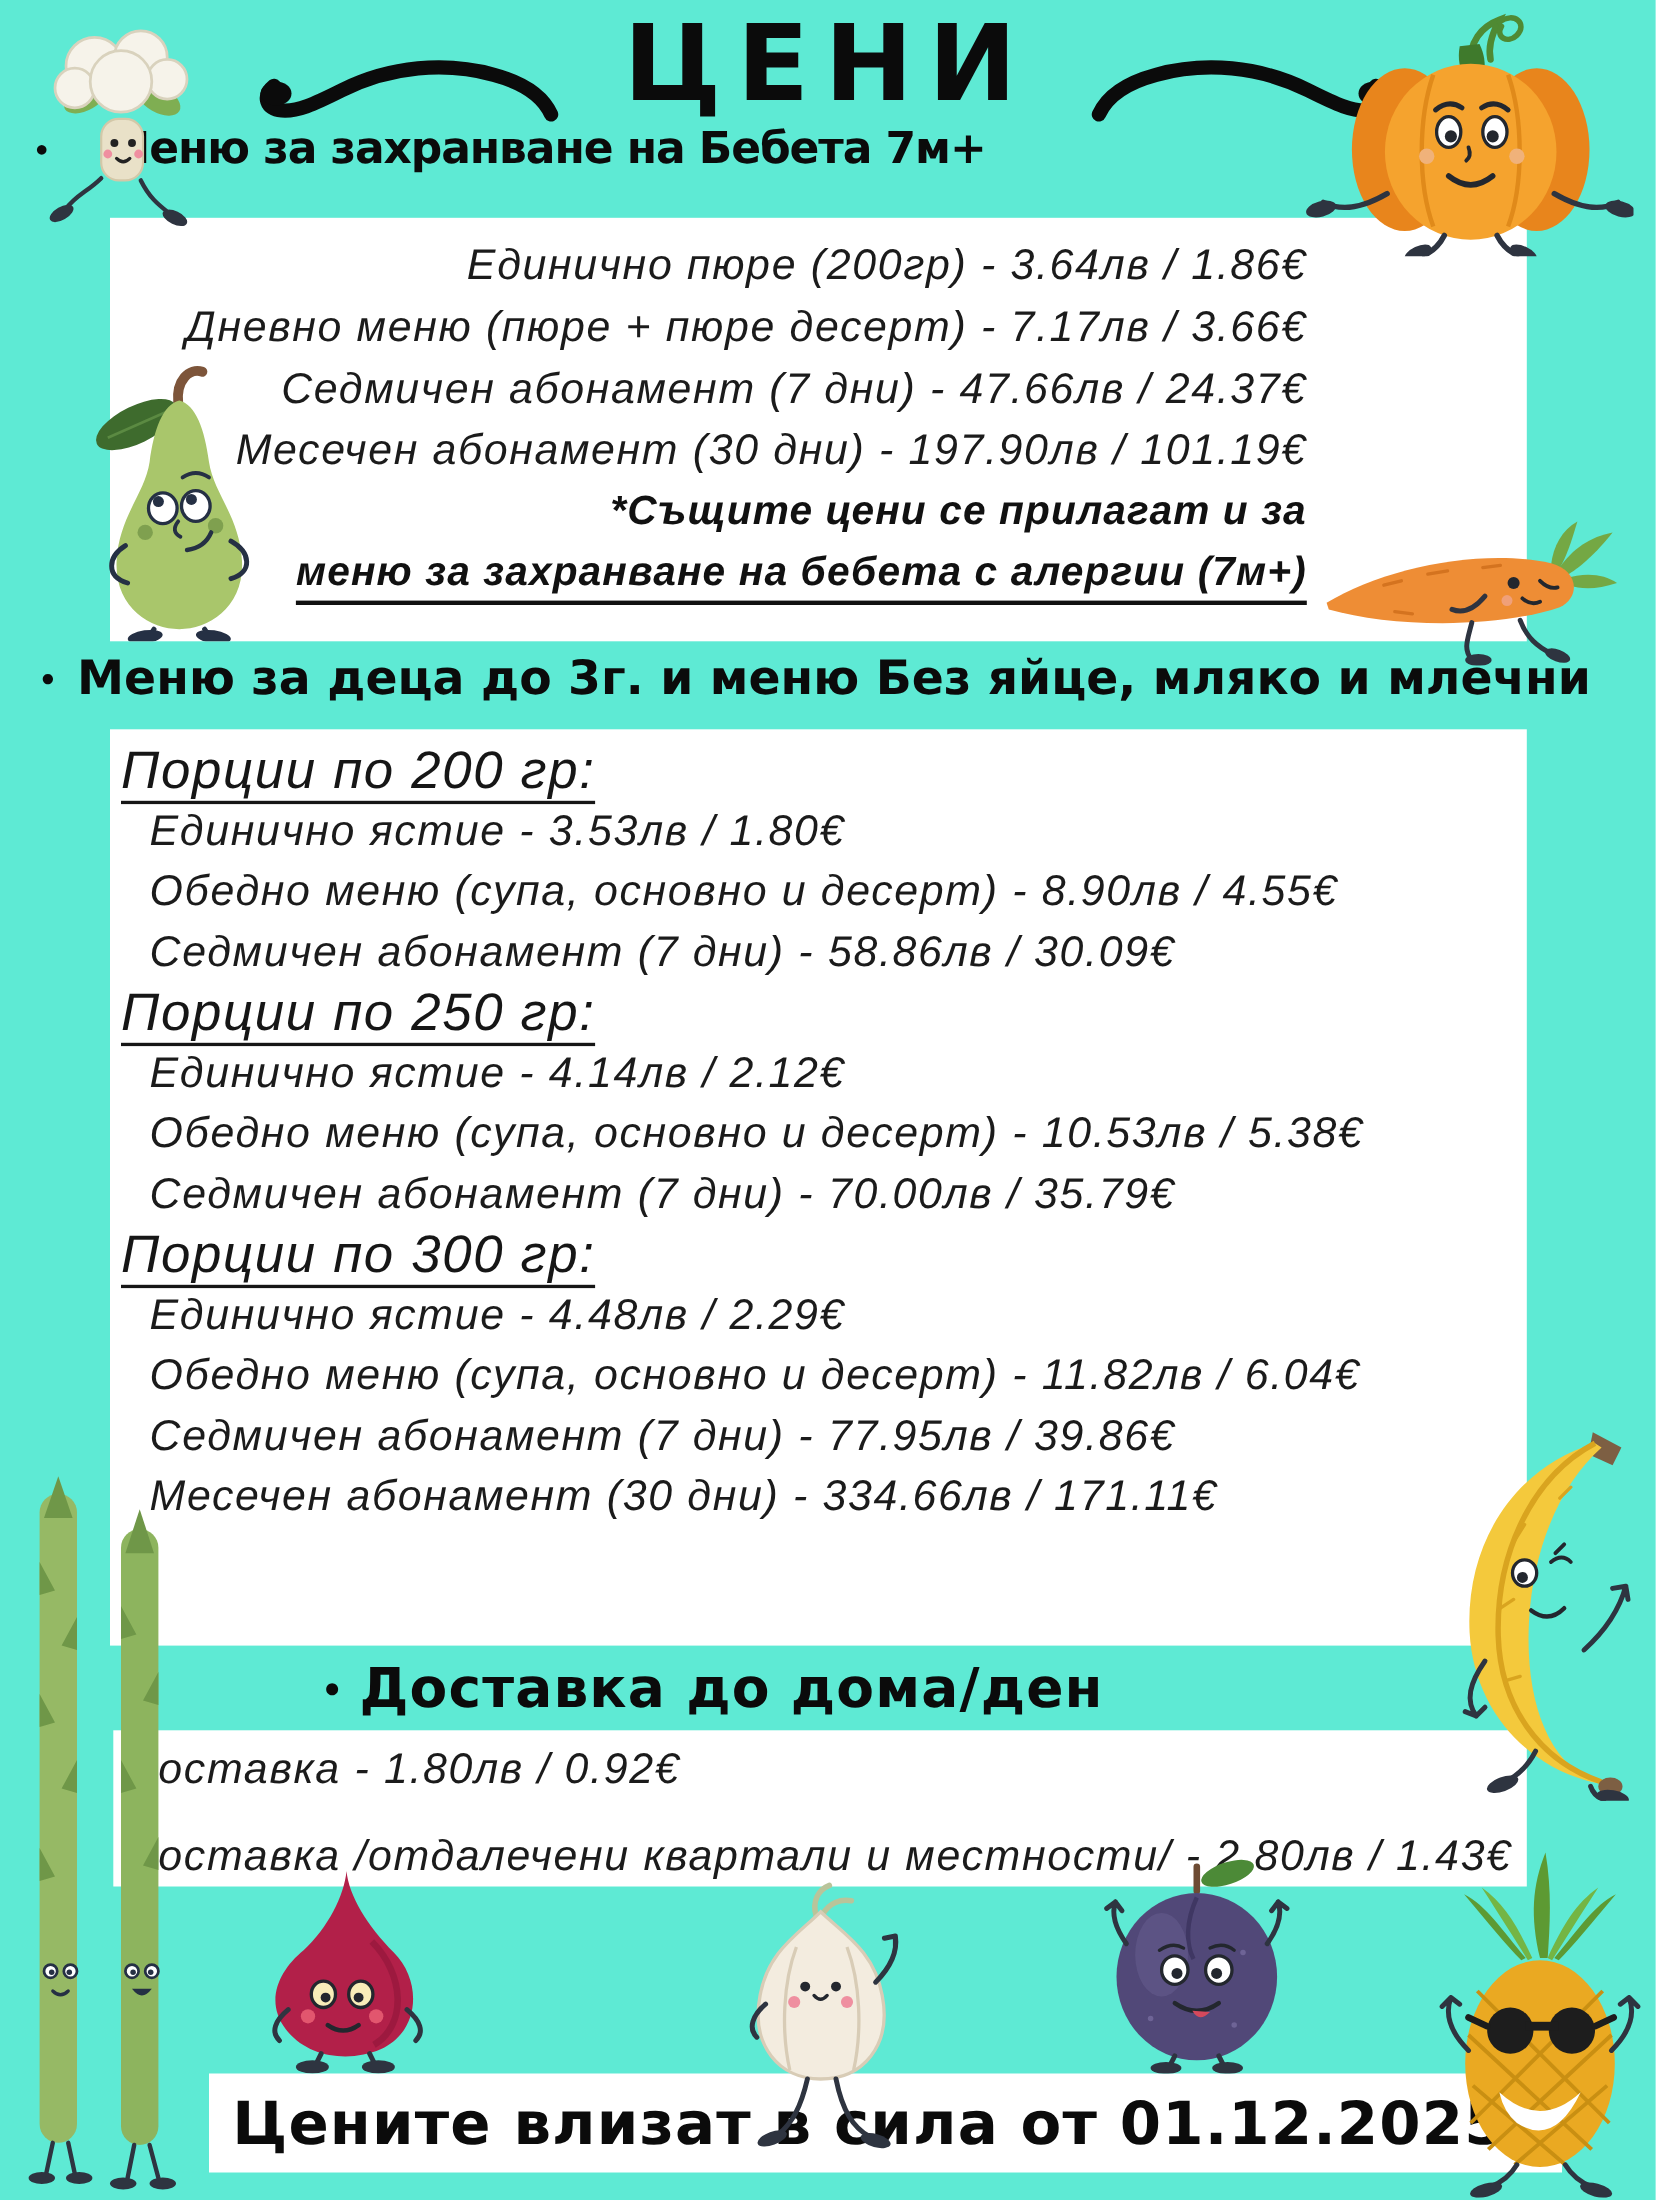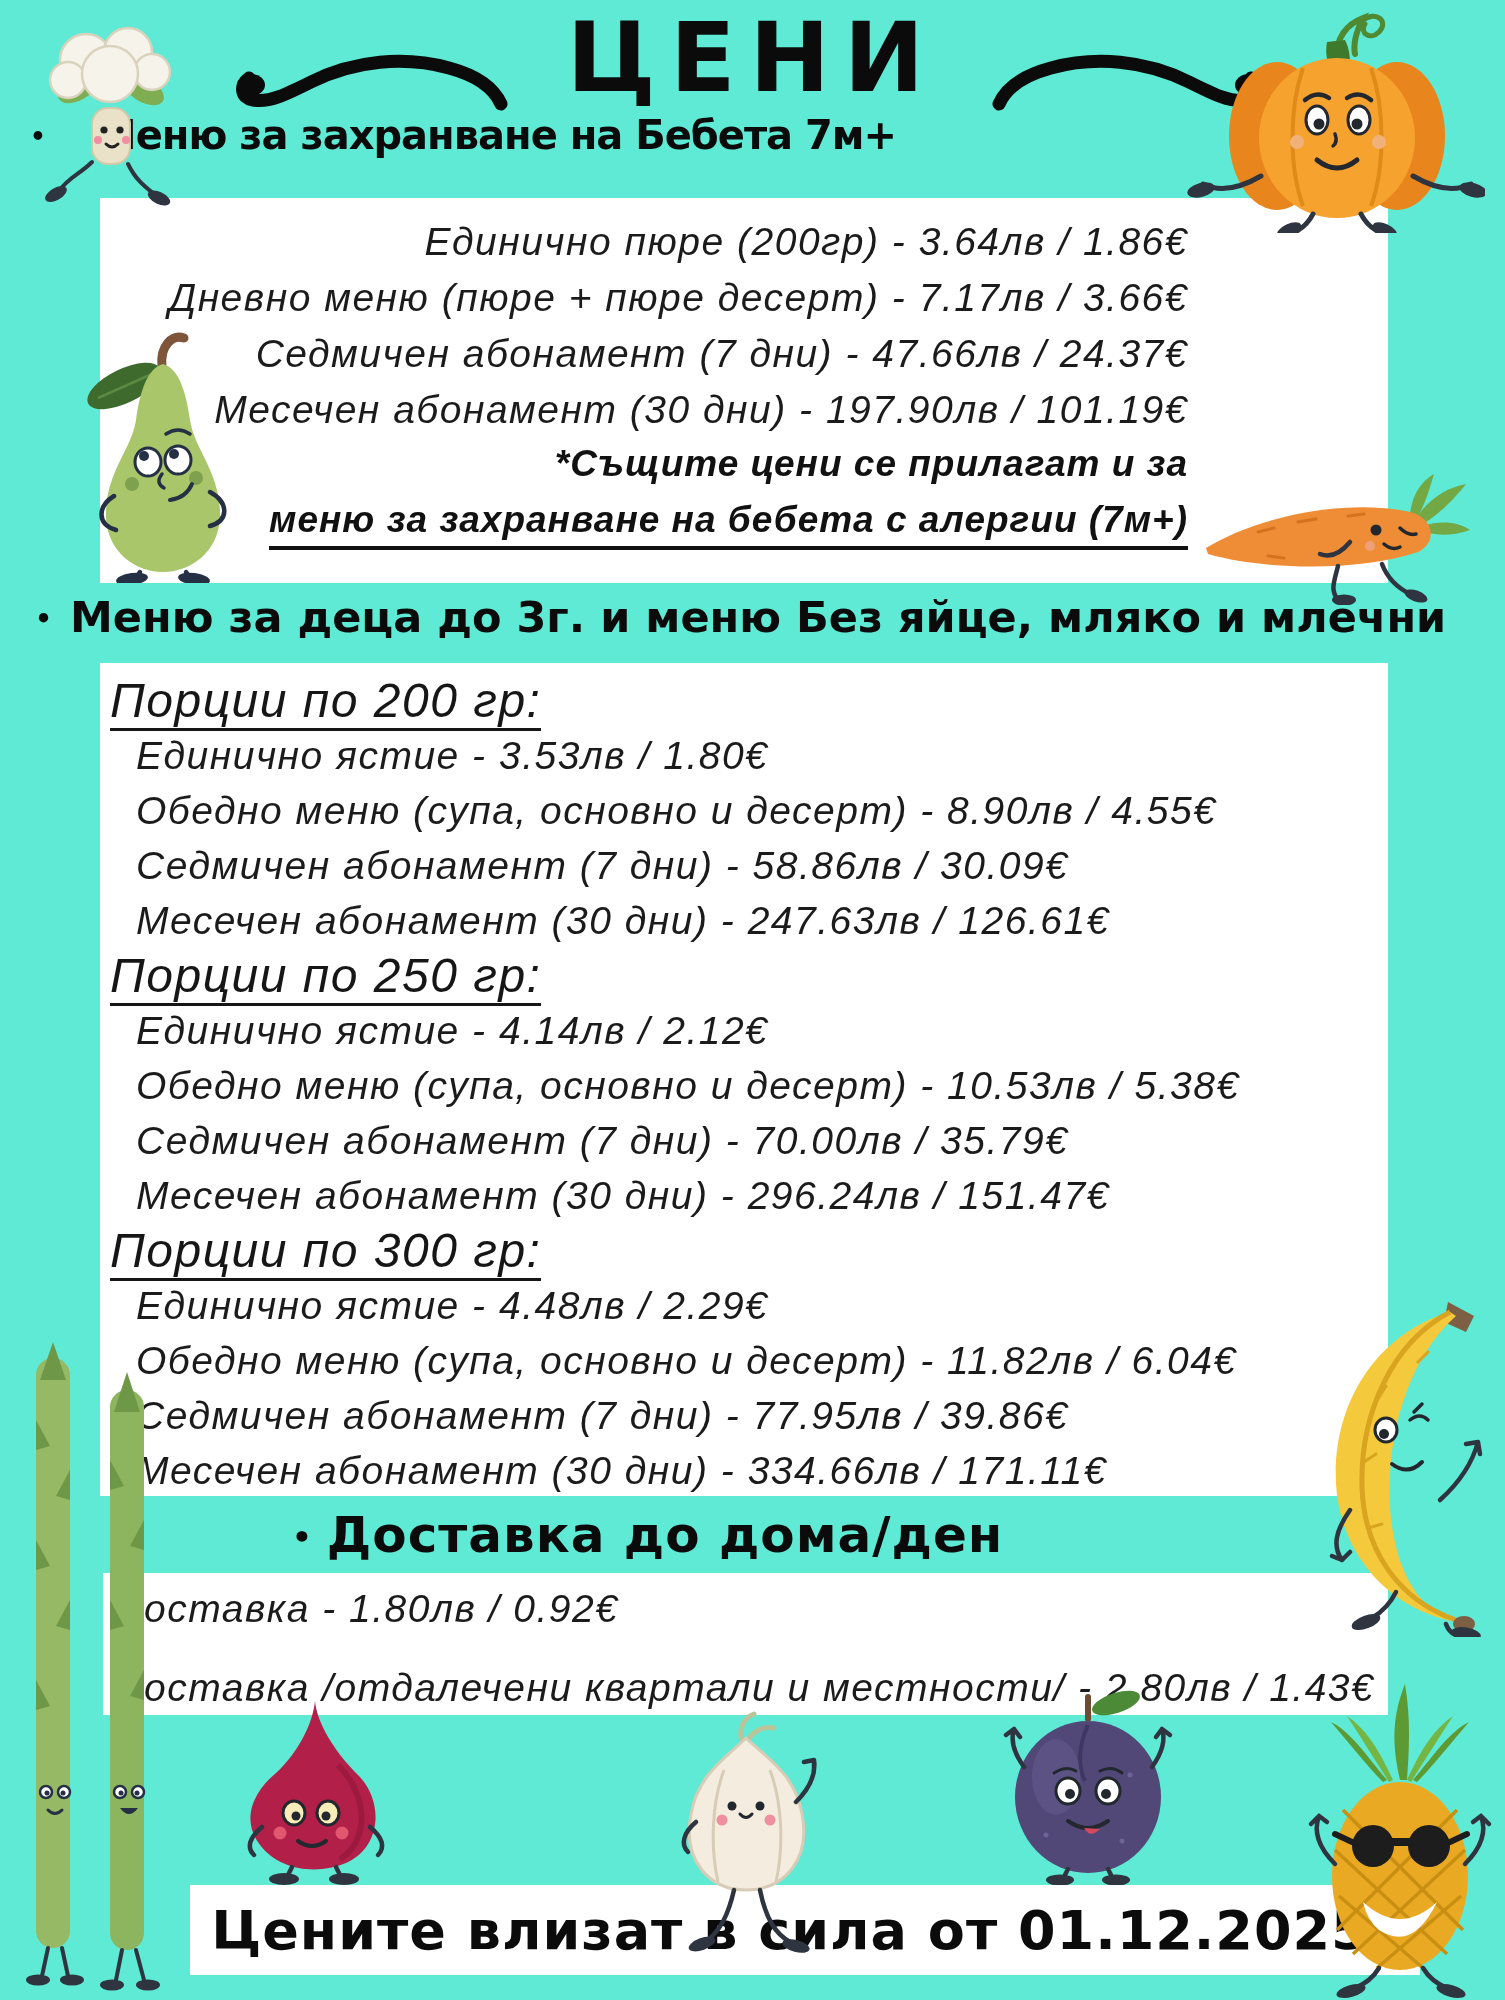--- a/index.html
+++ b/index.html
@@ -71,26 +71,24 @@
   <div class="bubble heading h2">
     <span class="dot">•</span>
     <span>Меню за деца до 3г. и меню Без яйце, мляко и млечни</span>
   </div>
 
   <div class="panel panel2">
     <div class="group-label"><span>Порции по 200 гр:</span></div>
     <div class="price-line">Единично ястие - 3.53лв / 1.80€</div>
     <div class="price-line">Обедно меню (супа, основно и десерт) - 8.90лв / 4.55€</div>
     <div class="price-line">Седмичен абонамент (7 дни) - 58.86лв / 30.09€</div>
-    <div class="price-line">Месечен абонамент (30 дни) - 247.63лв / 126.61€</div>
     <div class="group-label"><span>Порции по 250 гр:</span></div>
     <div class="price-line">Единично ястие - 4.14лв / 2.12€</div>
     <div class="price-line">Обедно меню (супа, основно и десерт) - 10.53лв / 5.38€</div>
     <div class="price-line">Седмичен абонамент (7 дни) - 70.00лв / 35.79€</div>
-    <div class="price-line">Месечен абонамент (30 дни) - 296.24лв / 151.47€</div>
     <div class="group-label"><span>Порции по 300 гр:</span></div>
     <div class="price-line">Единично ястие - 4.48лв / 2.29€</div>
     <div class="price-line">Обедно меню (супа, основно и десерт) - 11.82лв / 6.04€</div>
     <div class="price-line">Седмичен абонамент (7 дни) - 77.95лв / 39.86€</div>
     <div class="price-line">Месечен абонамент (30 дни) - 334.66лв / 171.11€</div>
   </div>
 
   <div class="bubble heading h3">
     <span class="dot">•</span>
     <span>Доставка до дома/ден</span>

